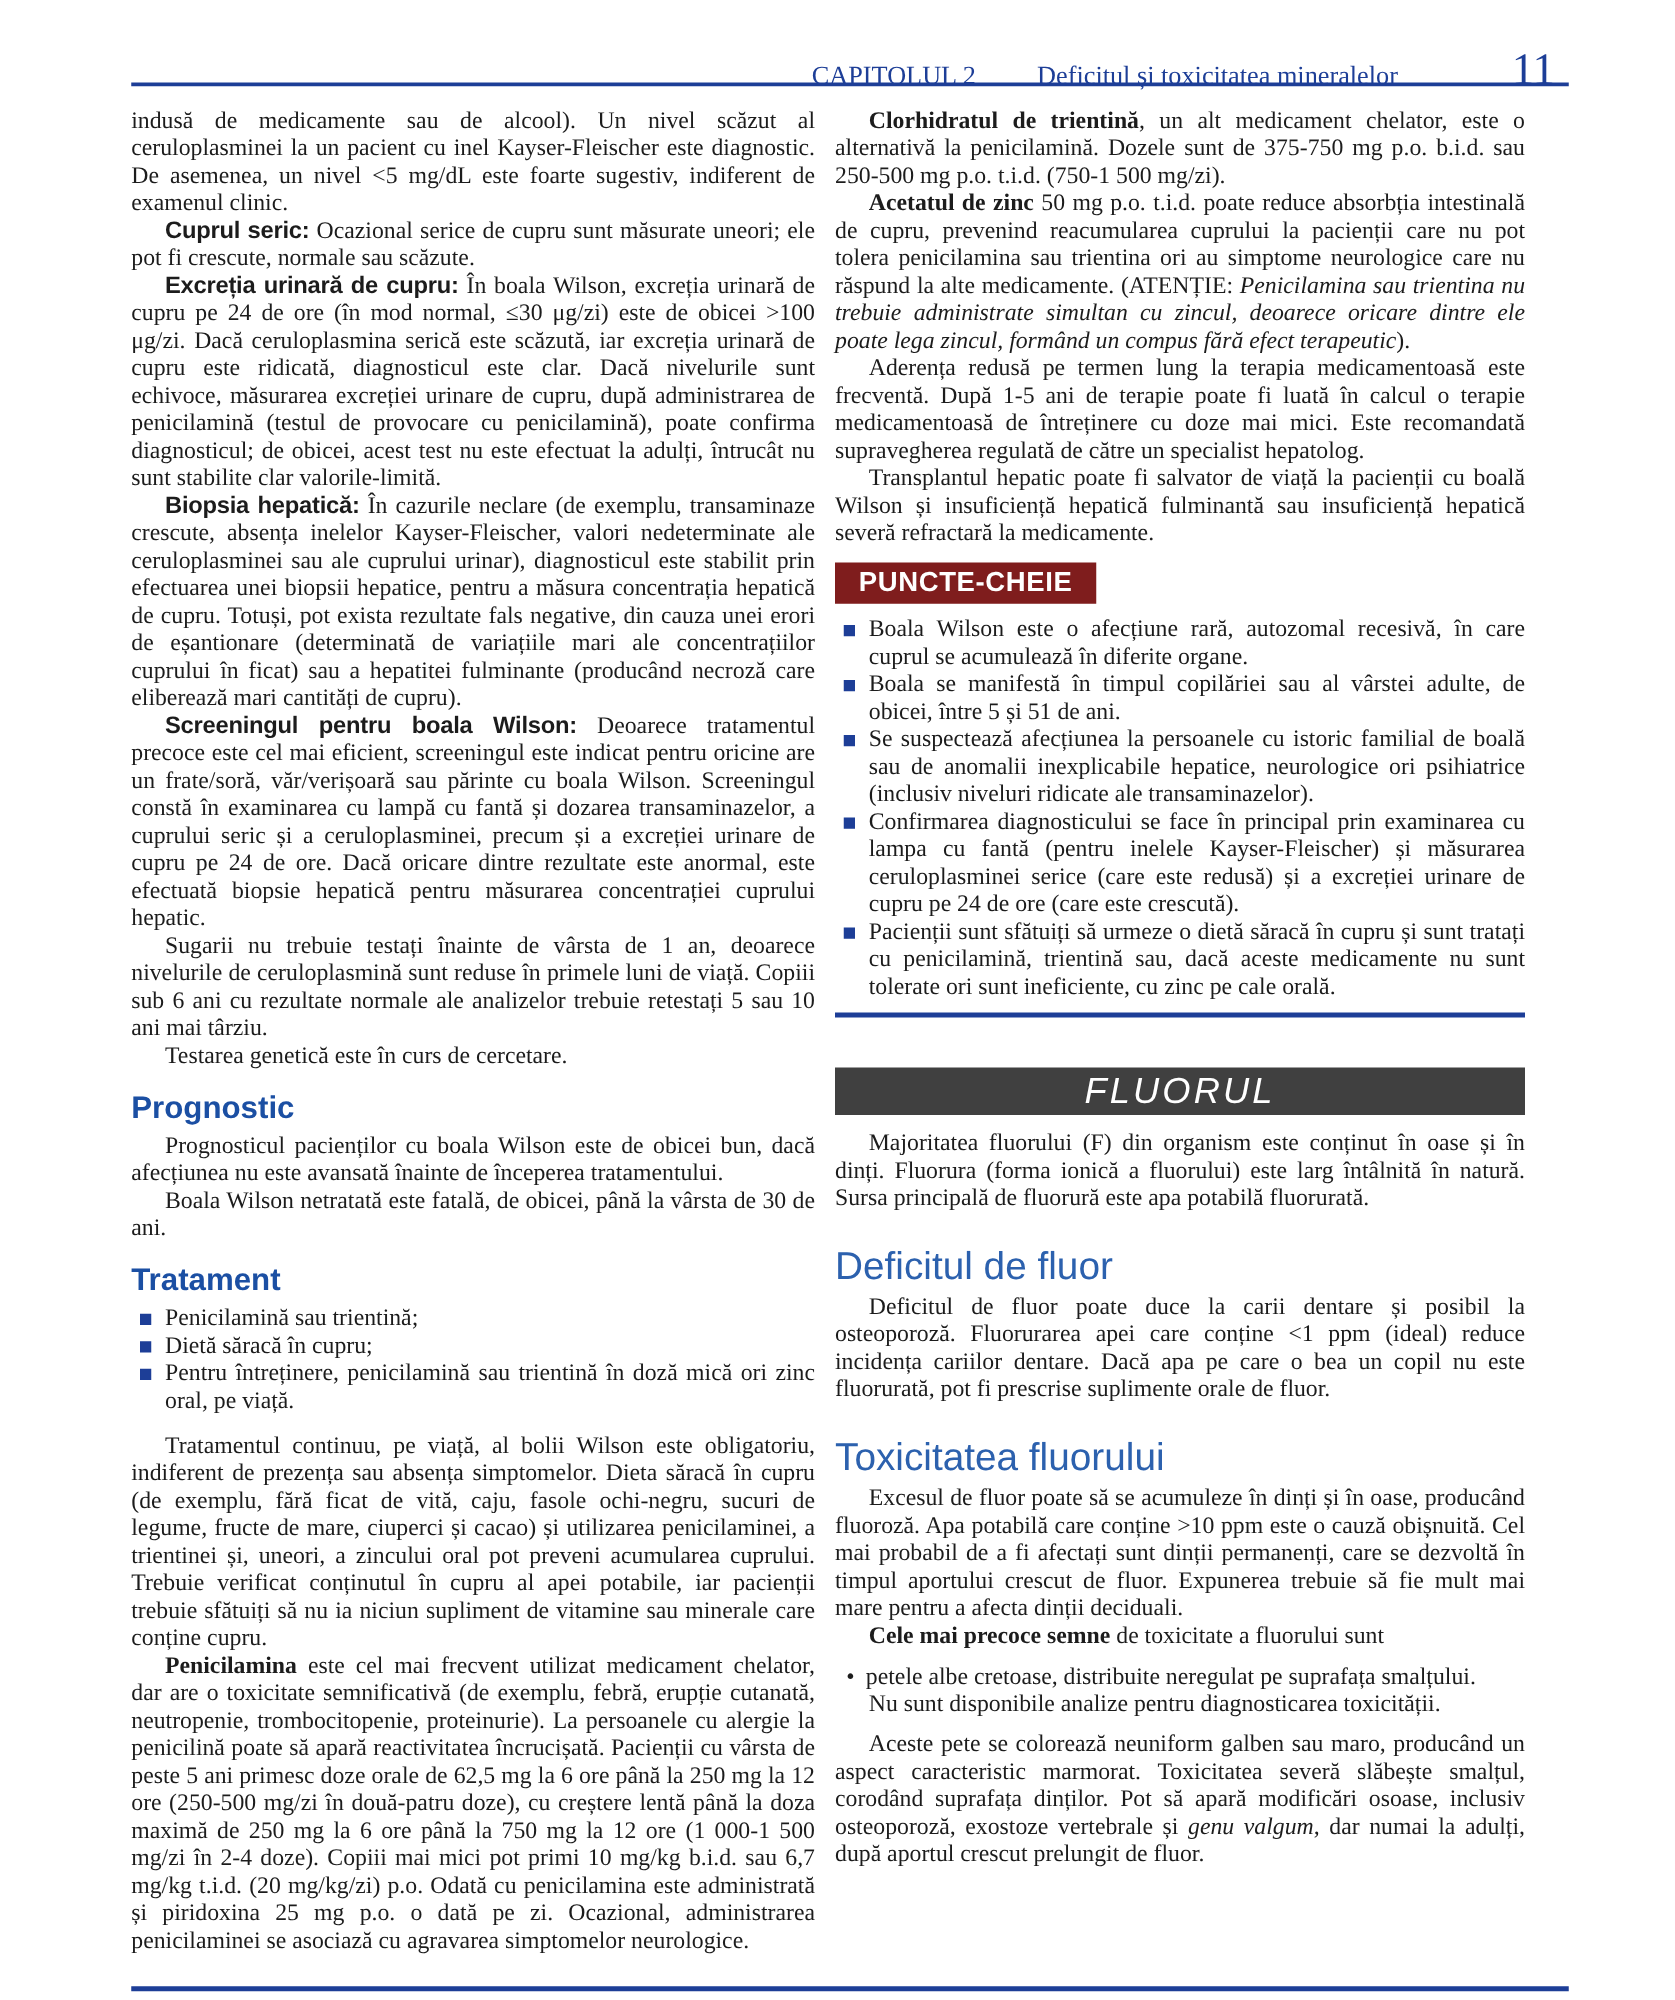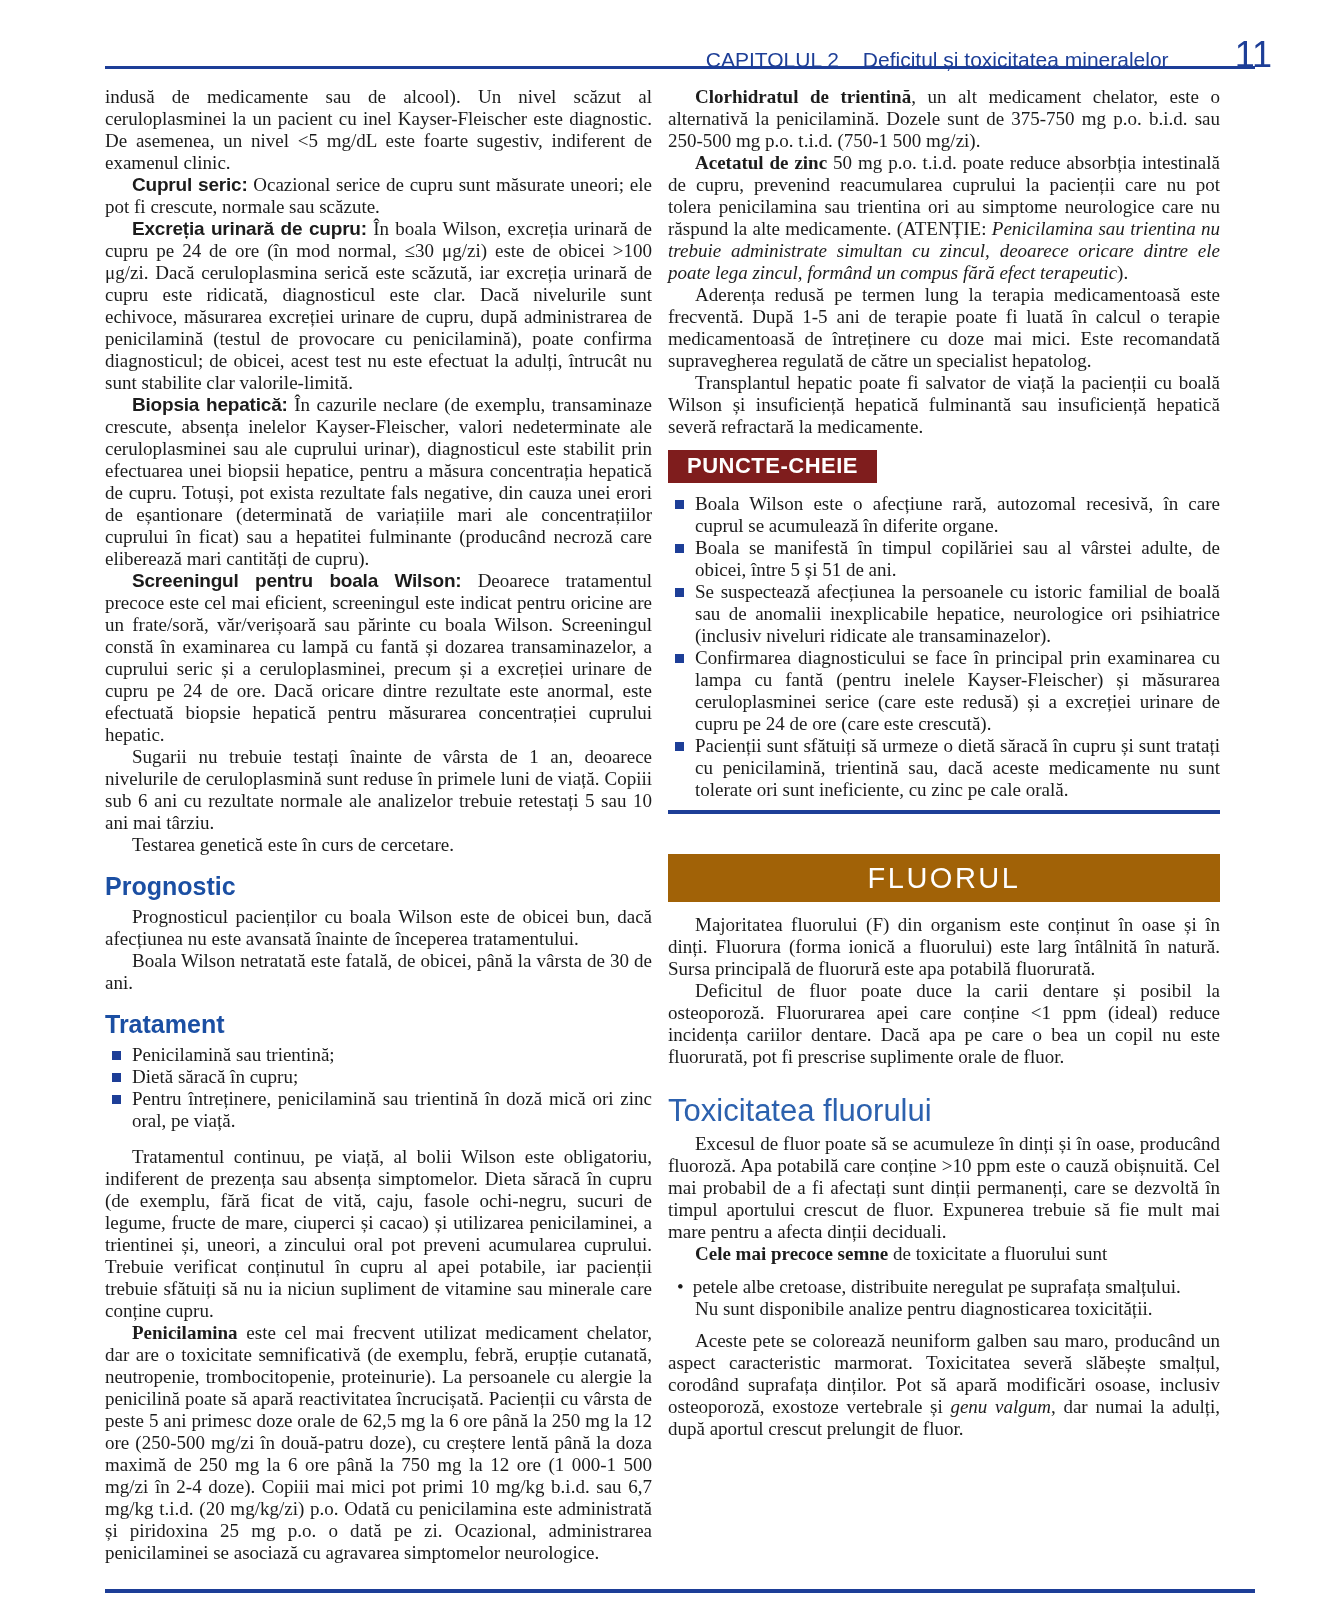--- a/index.html
+++ b/index.html
@@ -4,24 +4,25 @@
 <style>
   * { margin:0; padding:0; box-sizing:border-box; }
   html,body { background:#ffffff; }
   body {
     width:1340px; height:1600px; position:relative; overflow:hidden;
     font-family:"Liberation Serif","DejaVu Serif",serif;
     color:#1c1c1c;
   }
   
   .hdr {
-    position:absolute; left:105px; right:68px; top:34px;
+    position:absolute; left:105px; right:96px; top:34px;
     display:flex; justify-content:flex-end; align-items:baseline;
-    font-family:Liberation Sans, sans-serif;
+    font-family:Liberation Serif, serif;
     color:#1d3e97;
+    gap:25px;
   }
   .hdr .chap   { font-size:21px; }
   .hdr .title  { font-size:21px; margin-left:24px; }
   .hdr .pnum   { font-size:36px; margin-left:66px; }
   .hdr-rule {
     position:absolute; left:105px; right:85px; top:66px; height:3px;
     background:#1d3e97;
   }
   .bottom-rule {
     position:absolute; left:105px; right:85px; top:1589px; height:4px;
@@ -67,24 +68,24 @@
   
   .kp-box {
     display:inline-block; background:#7f1d1d; color:#ffffff;
     font-family:"Liberation Sans","DejaVu Sans",sans-serif;
     font-weight:700; font-size:22px; line-height:24px; letter-spacing:0.5px;
     padding:4px 19px 5px 19px; margin:12px 0 10px 0;
   }
   .kp-rule { height:4px; background:#1d3e97; margin:9px 0 0 0; }
   
   .banner {
-    margin-top:40px; height:48px; background:#a16207; color:#ffffff;
+    margin-top:40px; height:38px; background:#404040; color:#ffffff;
     font-family:"Liberation Sans","DejaVu Sans",sans-serif;
     font-weight:400; font-size:29px; letter-spacing:2.5px;
-    display:flex; align-items:center; justify-content:center;
+    display:flex; align-items:center; justify-content:center;font-style:italic;
   }
   .mt12 { margin-top:12px; }
   .mt14 { margin-top:14px; }
   .mt10 { margin-top:10px; }
 </style>
 </head>
 <body>
 
 <div class="hdr">
   <span class="chap">CAPITOLUL 2</span>
@@ -165,20 +166,21 @@
       <span class="sq"></span>
       <div class="bt">Pacienții sunt sfătuiți să urmeze o dietă săracă în cupru și sunt tratați cu penicilamină, trientină sau, dacă aceste medicamente nu sunt tolerate ori sunt ineficiente, cu zinc pe cale orală.</div>
     </div>
 
   <div class="kp-rule"></div>
 
   <div class="banner">FLUORUL</div>
 
   <p class="b mt12">Majoritatea fluorului (F) din organism este conținut în oase și în dinți. Fluorura (forma ionică a fluorului) este larg întâlnită în natură. Sursa principală de fluorură este apa potabilă fluorurată.</p>
 
+  <h2 class="h1light">Deficitul de fluor</h2>
   <p class="b">Deficitul de fluor poate duce la carii dentare și posibil la osteoporoză. Fluorurarea apei care conține &lt;1 ppm (ideal) reduce incidența cariilor dentare. Dacă apa pe care o bea un copil nu este fluorurată, pot fi prescrise suplimente orale de fluor.</p>
 
   <h2 class="h1light">Toxicitatea fluorului</h2>
   <p class="b">Excesul de fluor poate să se acumuleze în dinți și în oase, producând fluoroză. Apa potabilă care conține &gt;10 ppm este o cauză obișnuită. Cel mai probabil de a fi afectați sunt dinții permanenți, care se dezvoltă în timpul aportului crescut de fluor. Expunerea trebuie să fie mult mai mare pentru a afecta dinții deciduali.</p>
 
   <p class="b"><span class="bser">Cele mai precoce semne</span><span> de toxicitate a fluorului sunt</span></p>
 
   <div class="li-round">
       <span class="dot">•</span>
       <div class="bt">petele albe cretoase, distribuite neregulat pe suprafața smalțului.</div>

